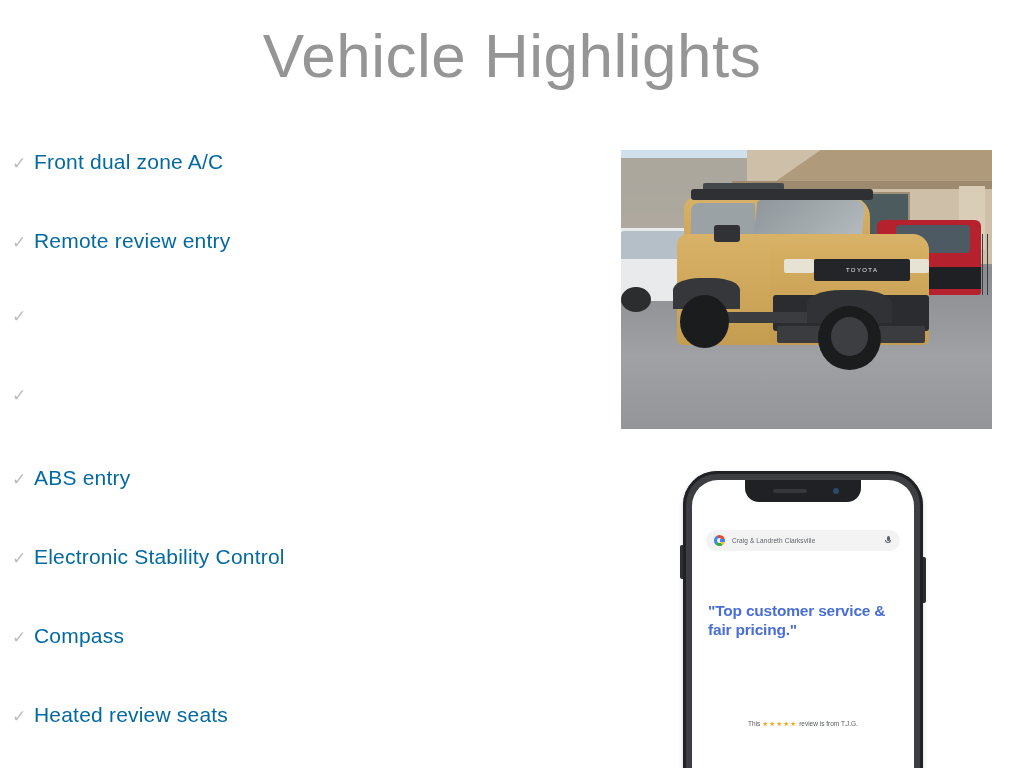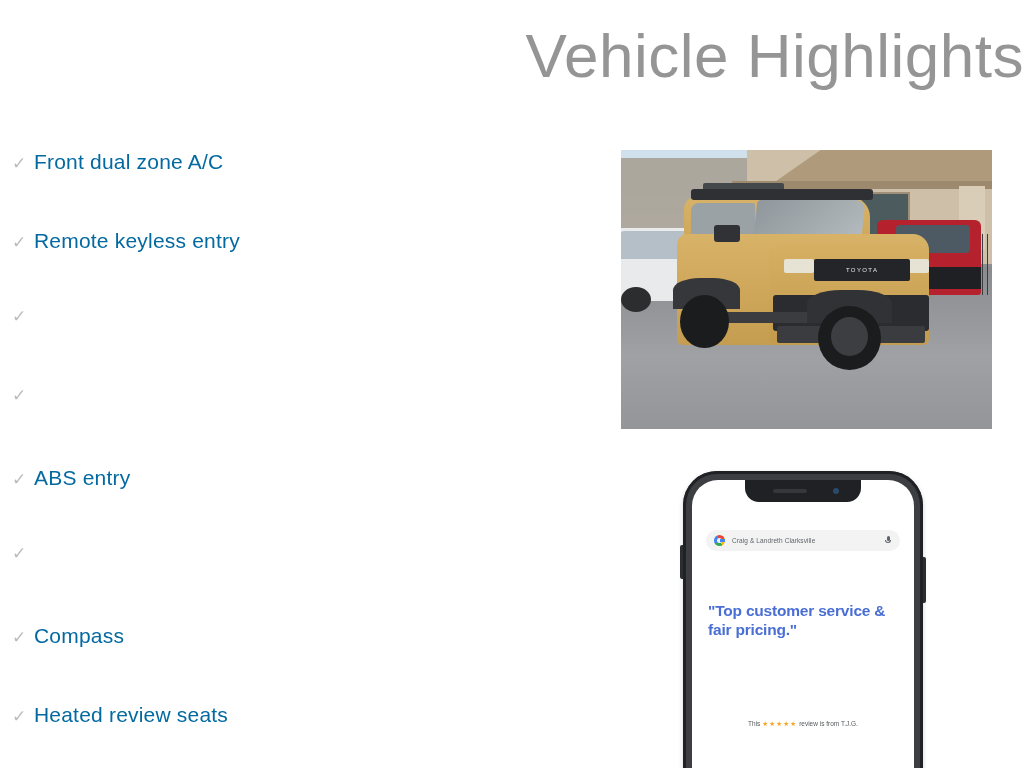--- a/index.html
+++ b/index.html
@@ -15,21 +15,21 @@
     font-family: "Liberation Sans", sans-serif;
     -webkit-font-smoothing: antialiased;
   }
 
   
   .slide-title {
     position: absolute;
     top: 22px;
     left: 0;
     width: 1024px;
-    text-align: right;
+    text-align: center;
     font-size: 62px;
     font-weight: 300;
     letter-spacing: 0.5px;
     color: #959595;
     line-height: 1.1;
     white-space: nowrap;
   }
 
   
   .features-list {
@@ -444,38 +444,39 @@
 
 <div class="features-list">
 
   <div class="feature-item">
     <span class="check-icon">✓</span>
     <span class="feature-label">Front dual zone A/C</span>
   </div>
 
   <div class="feature-item">
     <span class="check-icon">✓</span>
-    <span class="feature-label">Remote keyless entry</span>
+    <span class="feature-label">Remote review entry</span>
   </div>
 
   <div class="feature-item">
     <span class="check-icon">✓</span>
   </div>
 
   <div class="feature-item">
     <span class="check-icon">✓</span>
   </div>
 
   <div class="feature-item">
     <span class="check-icon">✓</span>
     <span class="feature-label">ABS entry</span>
   </div>
 
   <div class="feature-item">
     <span class="check-icon">✓</span>
+    <span class="feature-label">Electronic Stability Control</span>
   </div>
 
   <div class="feature-item">
     <span class="check-icon">✓</span>
     <span class="feature-label">Compass</span>
   </div>
 
   <div class="feature-item">
     <span class="check-icon">✓</span>
     <span class="feature-label">Heated review seats</span>

